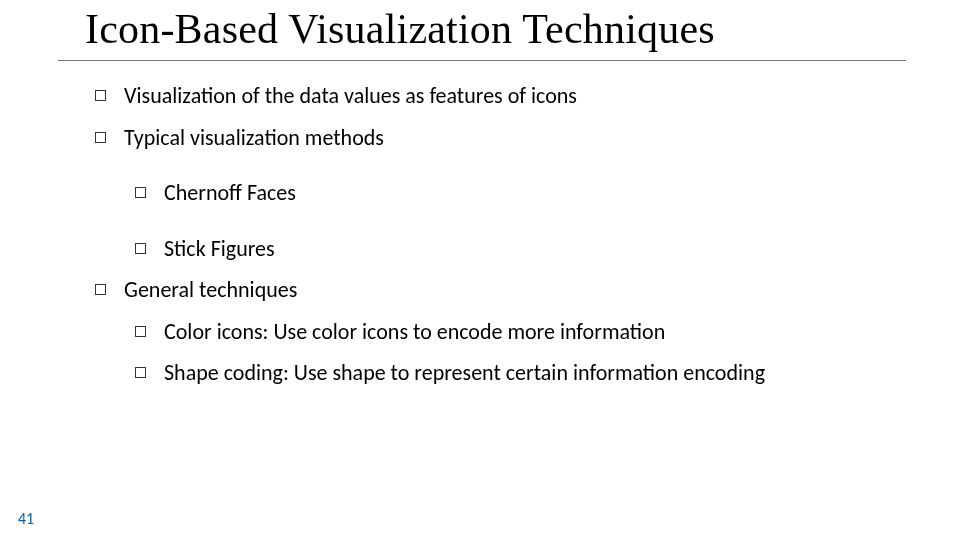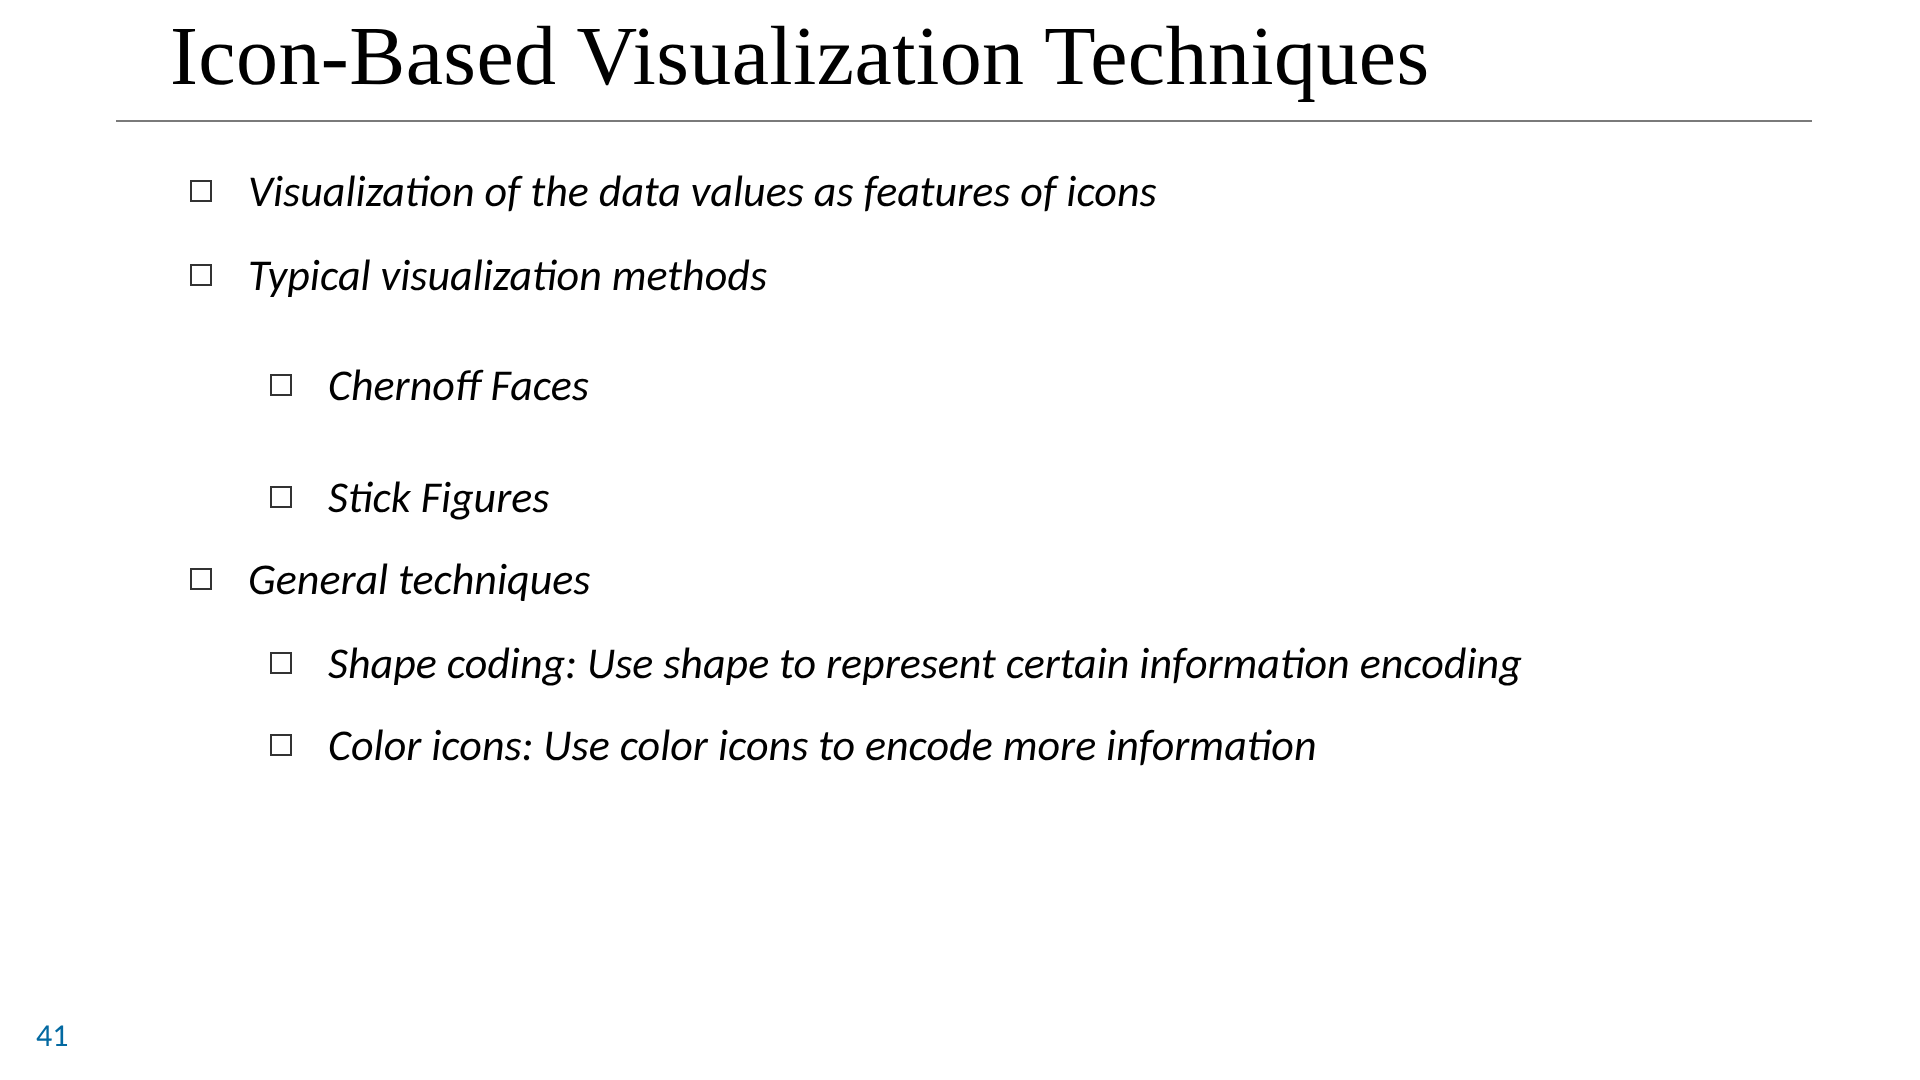--- a/index.html
+++ b/index.html
@@ -40,21 +40,20 @@
     left: 95px;
     top: 82px;
     width: 810px;
     font-size: 22px;
     line-height: 1.25;
   }
   .item {
     display: flex;
     align-items: flex-start;
     margin-bottom: 14px;
-    font-style: italic;
   }
   .item.sub {
     margin-left: 40px;
     margin-top: 28px;
   }
   .item.sub2 {
     margin-left: 40px;
   }
   .bullet {
     flex: 0 0 auto;
@@ -106,25 +105,25 @@
       <span class="item-text">Stick Figures</span>
     </div>
 
     <div class="item">
       <span class="bullet"></span>
       <span class="item-text">General techniques</span>
     </div>
 
     <div class="item sub2">
       <span class="bullet"></span>
-      <span class="item-text">Shape coding: Use shape to represent certain information encoding</span>
+      <span class="item-text">Color icons: Use color icons to encode more information</span>
     </div>
 
     <div class="item sub2">
       <span class="bullet"></span>
-      <span class="item-text">Color icons: Use color icons to encode more information</span>
+      <span class="item-text">Shape coding: Use shape to represent certain information encoding</span>
     </div>
 
 
   </div>
 
   <div class="page-number">41</div>
 </div>
 
 </body></html>

